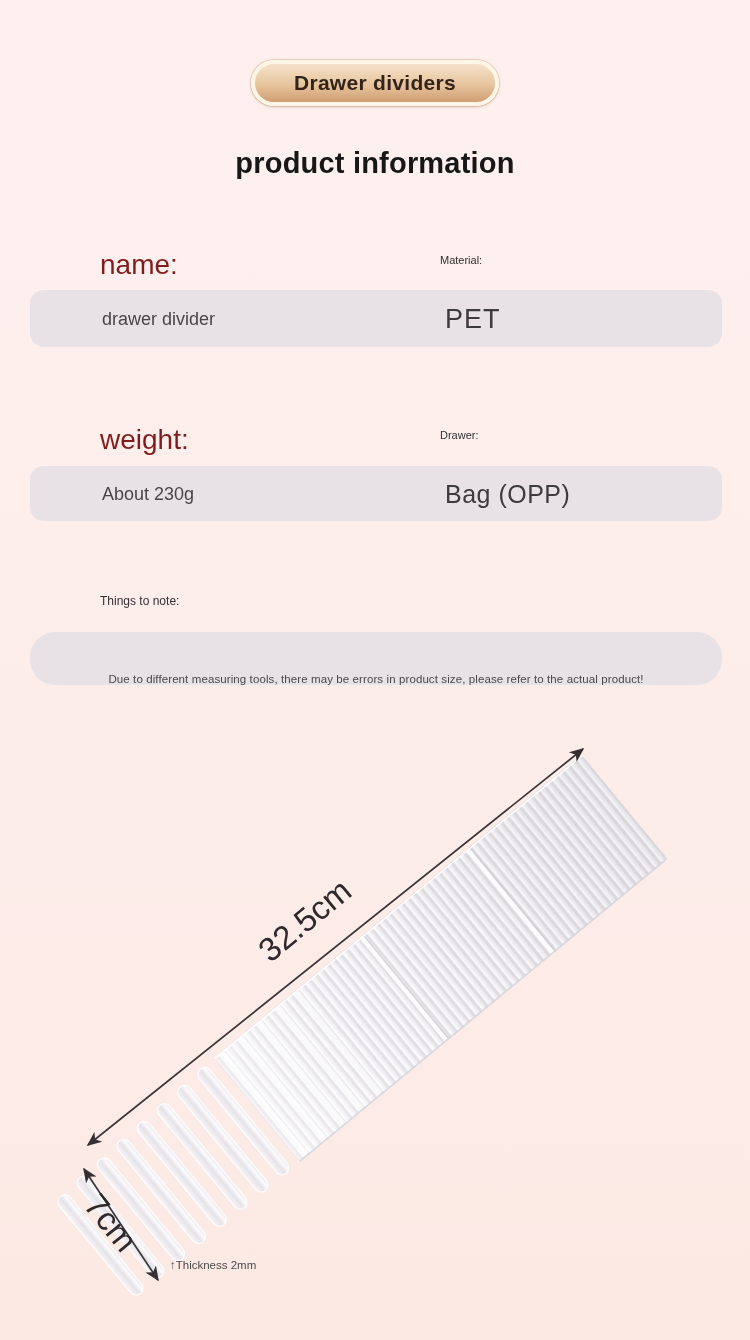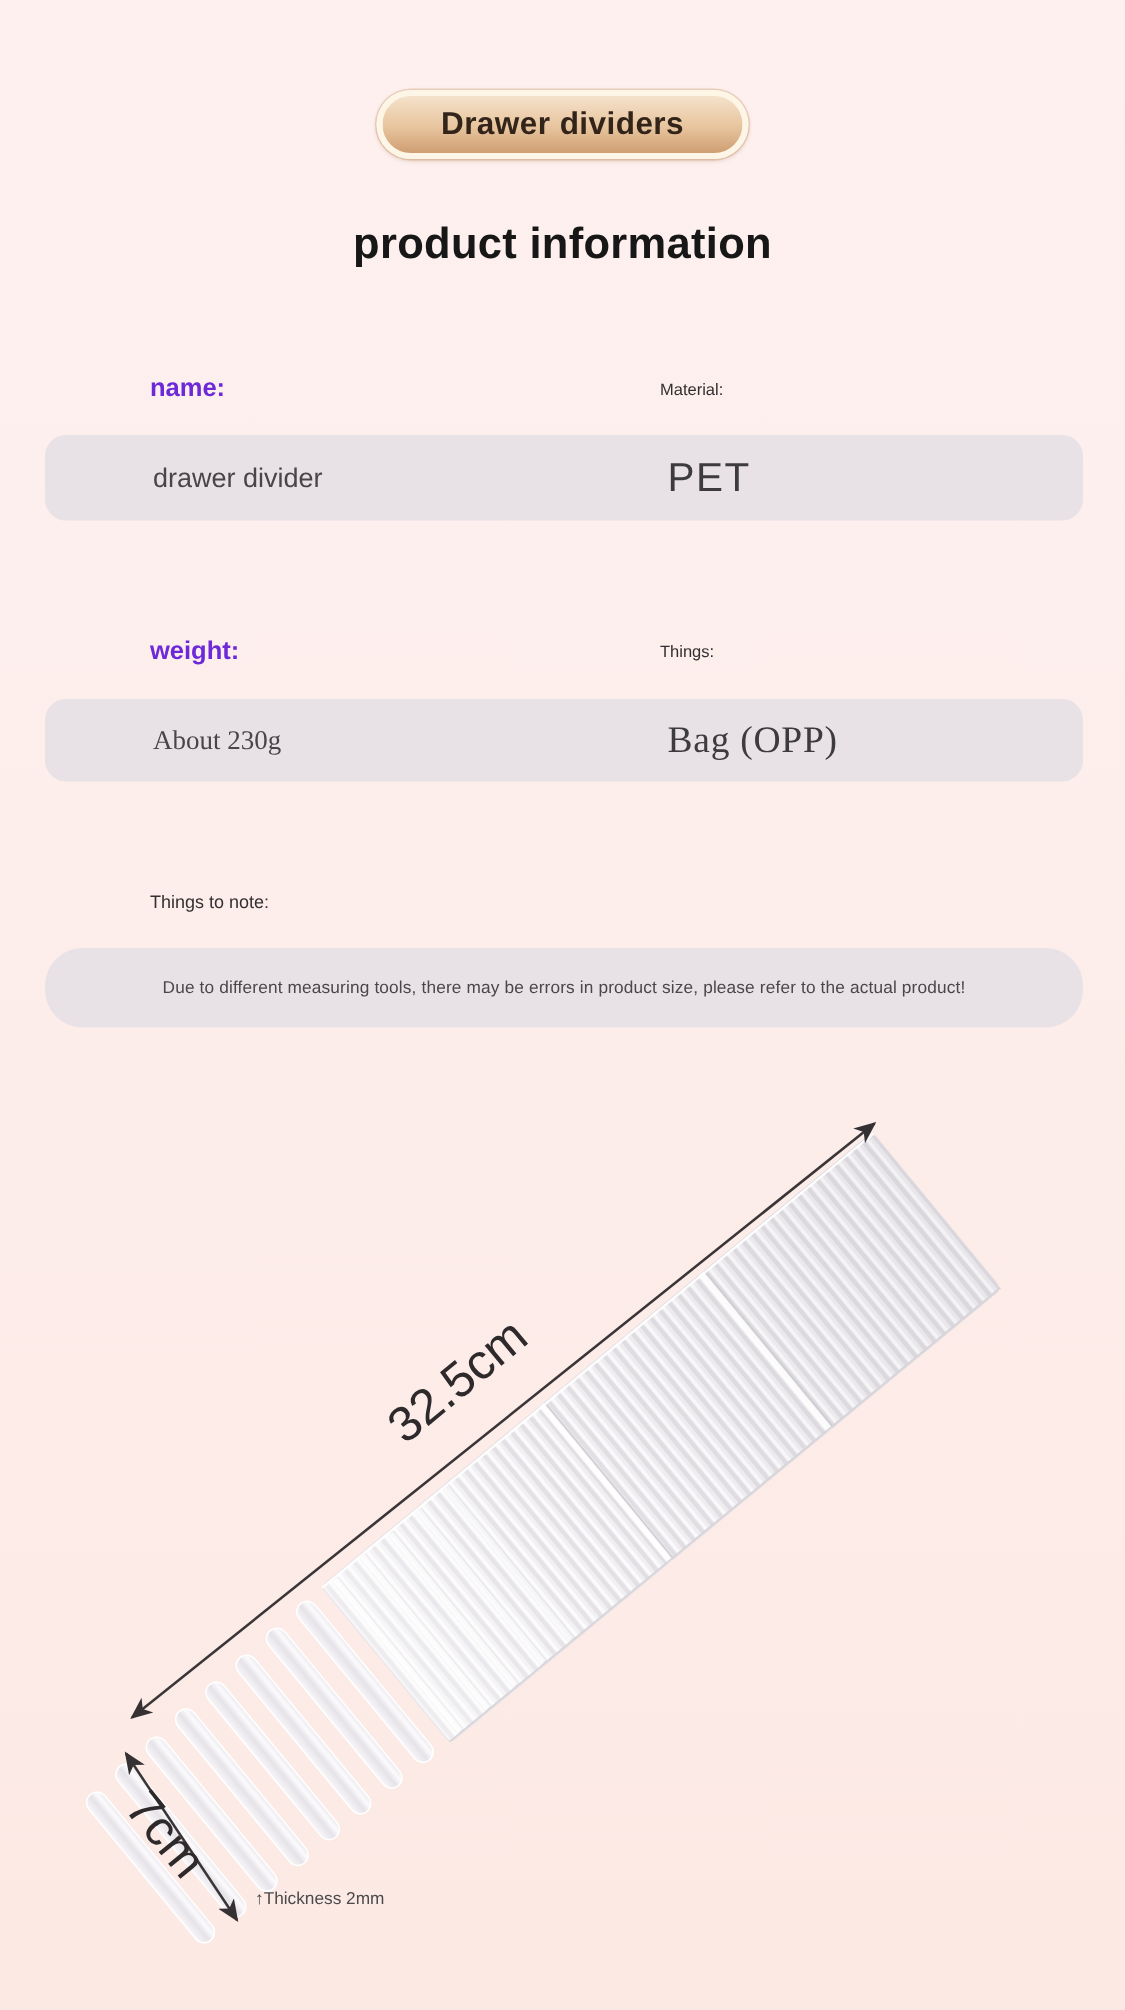--- a/index.html
+++ b/index.html
@@ -20,37 +20,37 @@
     display:flex;align-items:center;justify-content:center;
   }
   .badge-label{font-size:21px;font-weight:600;color:#33241a;letter-spacing:.3px;}
 
   .page-title{
     position:absolute;top:134px;left:0;width:750px;text-align:center;
     font-size:29px;font-weight:600;color:#181717;letter-spacing:.2px;
   }
 
   
-  .lbl-big{position:absolute;font-size:17px;font-weight:700;color:#6d28d9;}
+  .lbl-big{position:absolute;font-size:28px;font-weight:400;color:#7f1d1d;}
   .lbl-small{position:absolute;font-size:11px;font-weight:500;color:#322f30;}
 
   
   .bar{
     position:absolute;left:30px;width:692px;background:#e8e2e7;
     border-radius:14px;
   }
   .bar-val{position:absolute;top:50%;transform:translateY(-50%);white-space:nowrap;}
   .v-left{left:72px;font-size:18px;color:#4a4647;}
   .v-right{left:415px;color:#3e3b3c;text-align:center;}
   .v-big{font-size:27px;letter-spacing:1px;}
   .v-big2{font-size:25px;letter-spacing:.5px;}
 
   #bar-name{top:277px;height:57px;}
-  #bar-weight{top:453px;height:55px;font-family:Liberation Serif, serif;}
-  #bar-note{top:619px;height:53px;display:flex;align-items:center;justify-content:center;border-radius:25px;}
+  #bar-weight{top:453px;height:55px;}
+  #bar-note{top:619px;height:53px;display:flex;align-items:flex-end;justify-content:center;border-radius:25px;}
   .note-text{font-size:11.5px;color:#4b4748;letter-spacing:.1px;}
 
   #lbl-name{left:100px;top:236px;}
   #lbl-material{left:440px;top:241px;}
   #lbl-weight{left:100px;top:411px;}
   #lbl-package{left:440px;top:416px;}
   #lbl-note{left:100px;top:581px;font-size:12px;font-weight:500;color:#353132;position:absolute;}
 
   
   .photo{position:absolute;left:0;top:690px;width:750px;height:650px;}
@@ -69,21 +69,21 @@
   <div class="page-title">product information</div>
 
   <div class="lbl-big" id="lbl-name">name:</div>
   <div class="lbl-small" id="lbl-material">Material:</div>
   <div class="bar" id="bar-name">
     <span class="bar-val v-left">drawer divider</span>
     <span class="bar-val v-right v-big">PET</span>
   </div>
 
   <div class="lbl-big" id="lbl-weight">weight:</div>
-  <div class="lbl-small" id="lbl-package">Things:</div>
+  <div class="lbl-small" id="lbl-package">Drawer:</div>
   <div class="bar" id="bar-weight">
     <span class="bar-val v-left" style="font-size:18px">About 230g</span>
     <span class="bar-val v-right v-big2">Bag (OPP)</span>
   </div>
 
   <div id="lbl-note">Things to note:</div>
   <div class="bar" id="bar-note">
     <span class="note-text">Due to different measuring tools, there may be errors in product size, please refer to the actual product!</span>
   </div>
 

